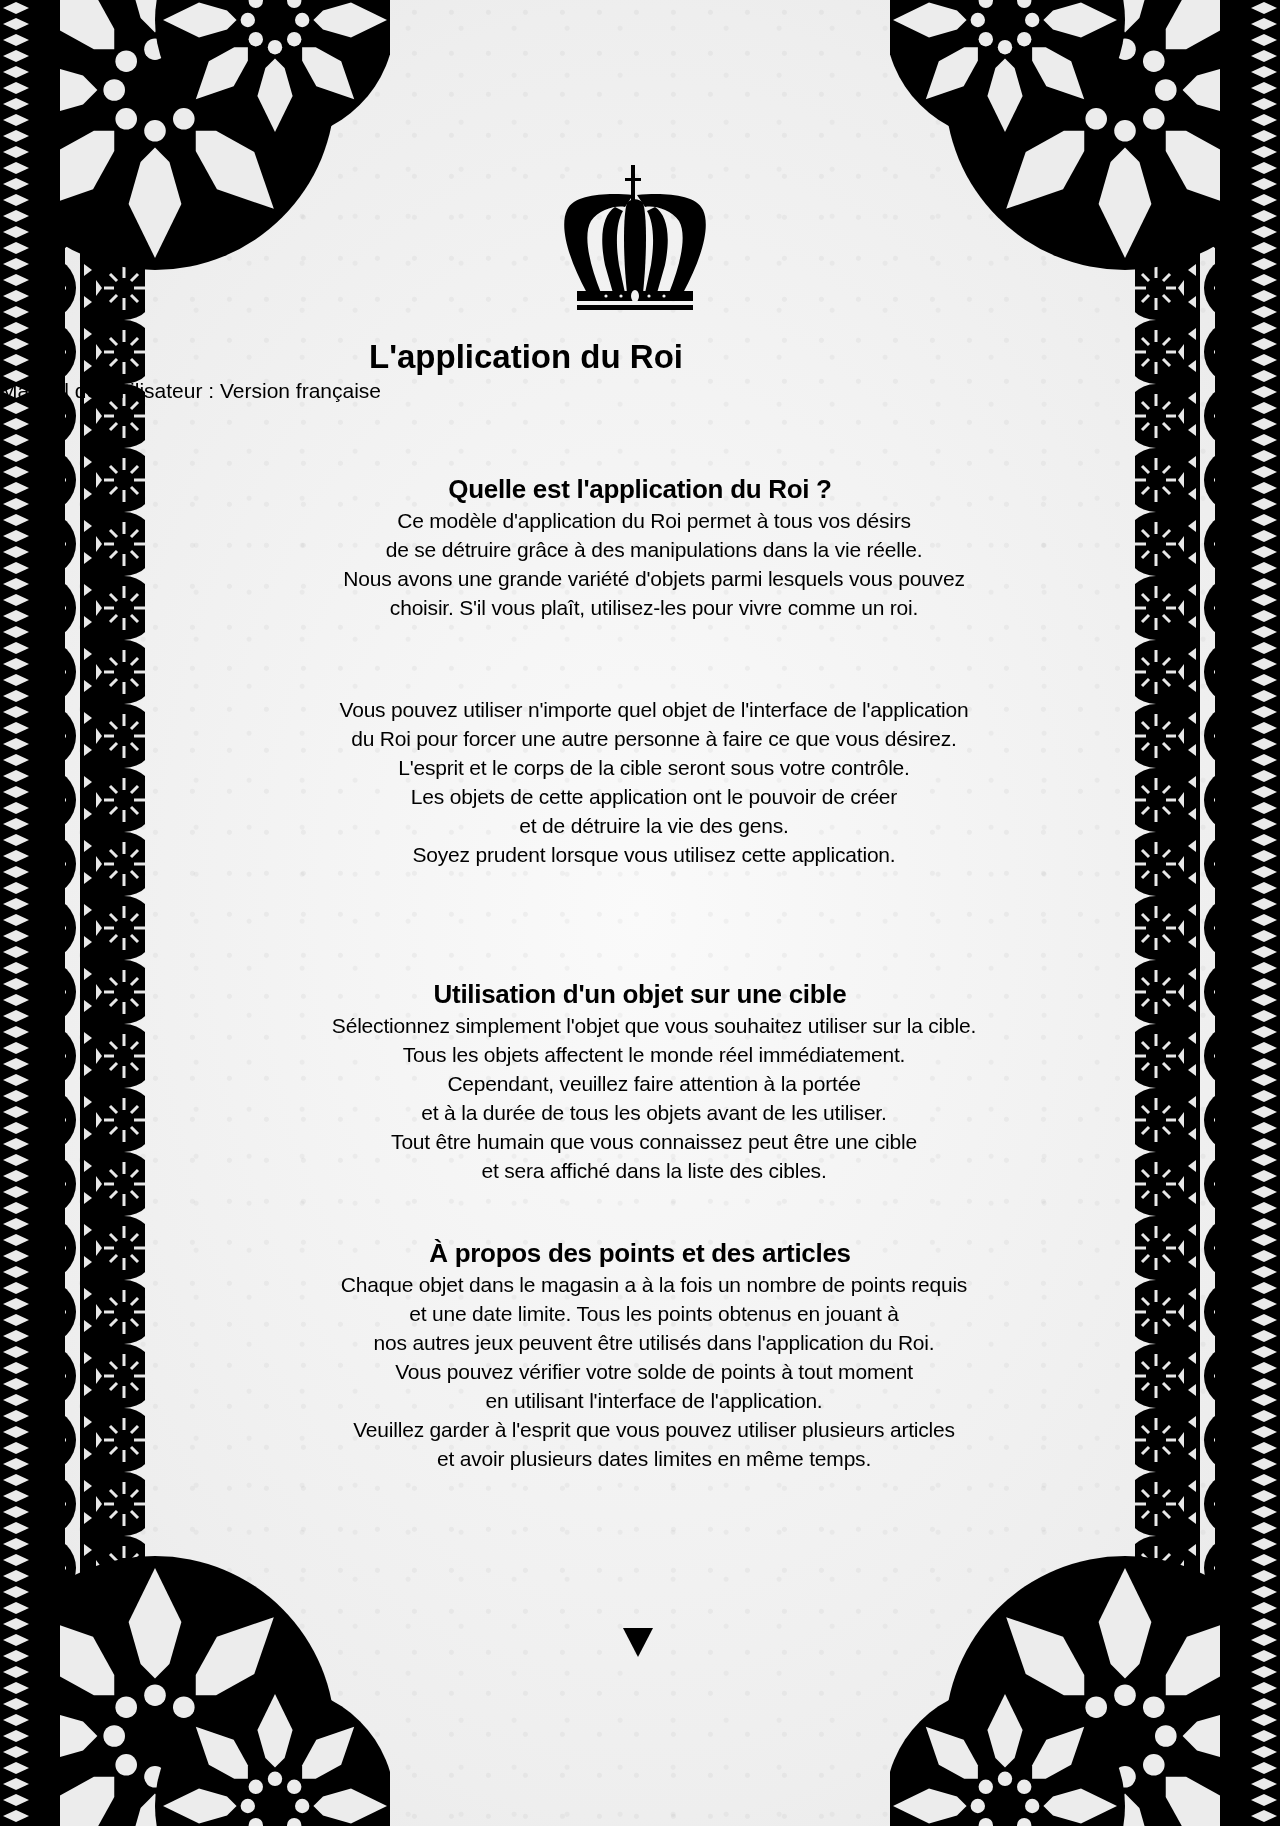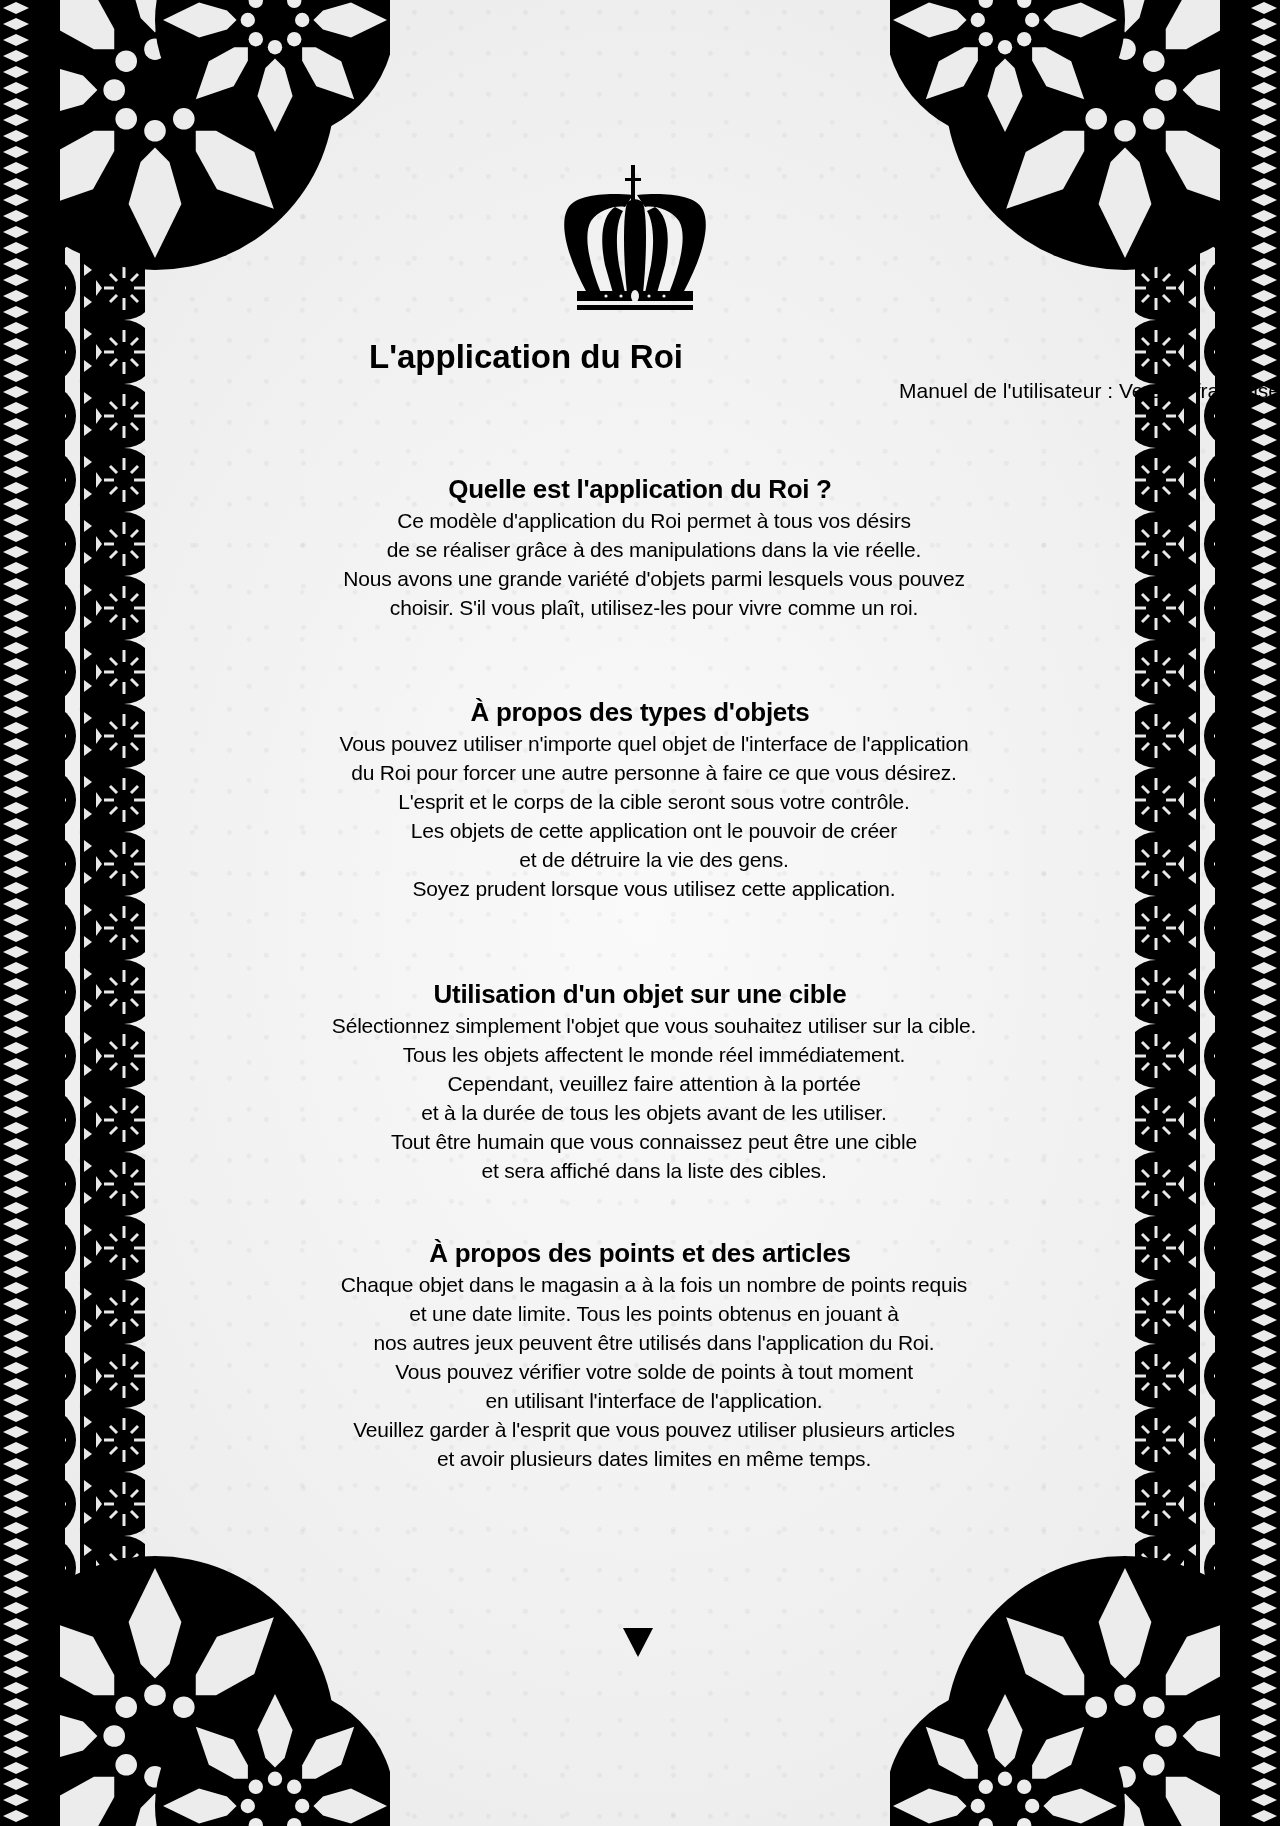--- a/index.html
+++ b/index.html
@@ -25,21 +25,21 @@
     .corner-tr { right: 60px; top: -20px; transform: scaleX(-1); }
     .corner-bl { left: 60px; bottom: -20px; transform: scaleY(-1); }
     .corner-br { right: 60px; bottom: -20px; transform: scale(-1,-1); }
     .crown { position: absolute; left: 555px; top: 165px; width: 160px; height: 148px; }
     .title {
       position: absolute; left: 0; width: 1052px; top: 337px;
       text-align: center; font-size: 33px; font-weight: bold; line-height: 40px;
     }
     .subtitle {
       position: absolute; left: 0; width: 1280px; top: 377px;
-      text-align: right; font-size: 21px; line-height: 28px;
+      text-align: left; font-size: 21px; line-height: 28px;
     }
     .section { position: absolute; left: 0; width: 1280px; text-align: center; }
     .section h2 {
       margin: 0; font-size: 26px; font-weight: bold; line-height: 34px;
       letter-spacing: -0.3px;
     }
     .section p { margin: 0; }
     .section .line { display: block; font-size: 21px; line-height: 29px; letter-spacing: -0.2px; margin-left: 28px; }
     .arrow {
       position: absolute; left: 623px; top: 1628px; width: 0; height: 0;
@@ -155,28 +155,27 @@
   <circle cx="109" cy="131" r="1.6" fill="#f2f2f2"></circle>
 </svg>
 
 <h1 class="title" style="margin:0">L'application du Roi</h1>
 <div class="subtitle">Manuel de l'utilisateur : Version française</div>
 
 <div class="section" style="top:472px">
   <h2>Quelle est l'application du Roi ?</h2>
   <p>
     <span class="line">Ce modèle d'application du Roi permet à tous vos désirs</span>
-    <span class="line">de se réaliser grâce à des manipulations dans la vie réelle.</span>
+    <span class="line">de se détruire grâce à des manipulations dans la vie réelle.</span>
     <span class="line">Nous avons une grande variété d'objets parmi lesquels vous pouvez</span>
     <span class="line">choisir. S'il vous plaît, utilisez-les pour vivre comme un roi.</span>
   </p>
 </div>
 
 <div class="section" style="top:695px">
-  <h2>À propos des types d'objets</h2>
   <p>
     <span class="line">Vous pouvez utiliser n'importe quel objet de l'interface de l'application</span>
     <span class="line">du Roi pour forcer une autre personne à faire ce que vous désirez.</span>
     <span class="line">L'esprit et le corps de la cible seront sous votre contrôle.</span>
     <span class="line">Les objets de cette application ont le pouvoir de créer</span>
     <span class="line">et de détruire la vie des gens.</span>
     <span class="line">Soyez prudent lorsque vous utilisez cette application.</span>
   </p>
 </div>
 

